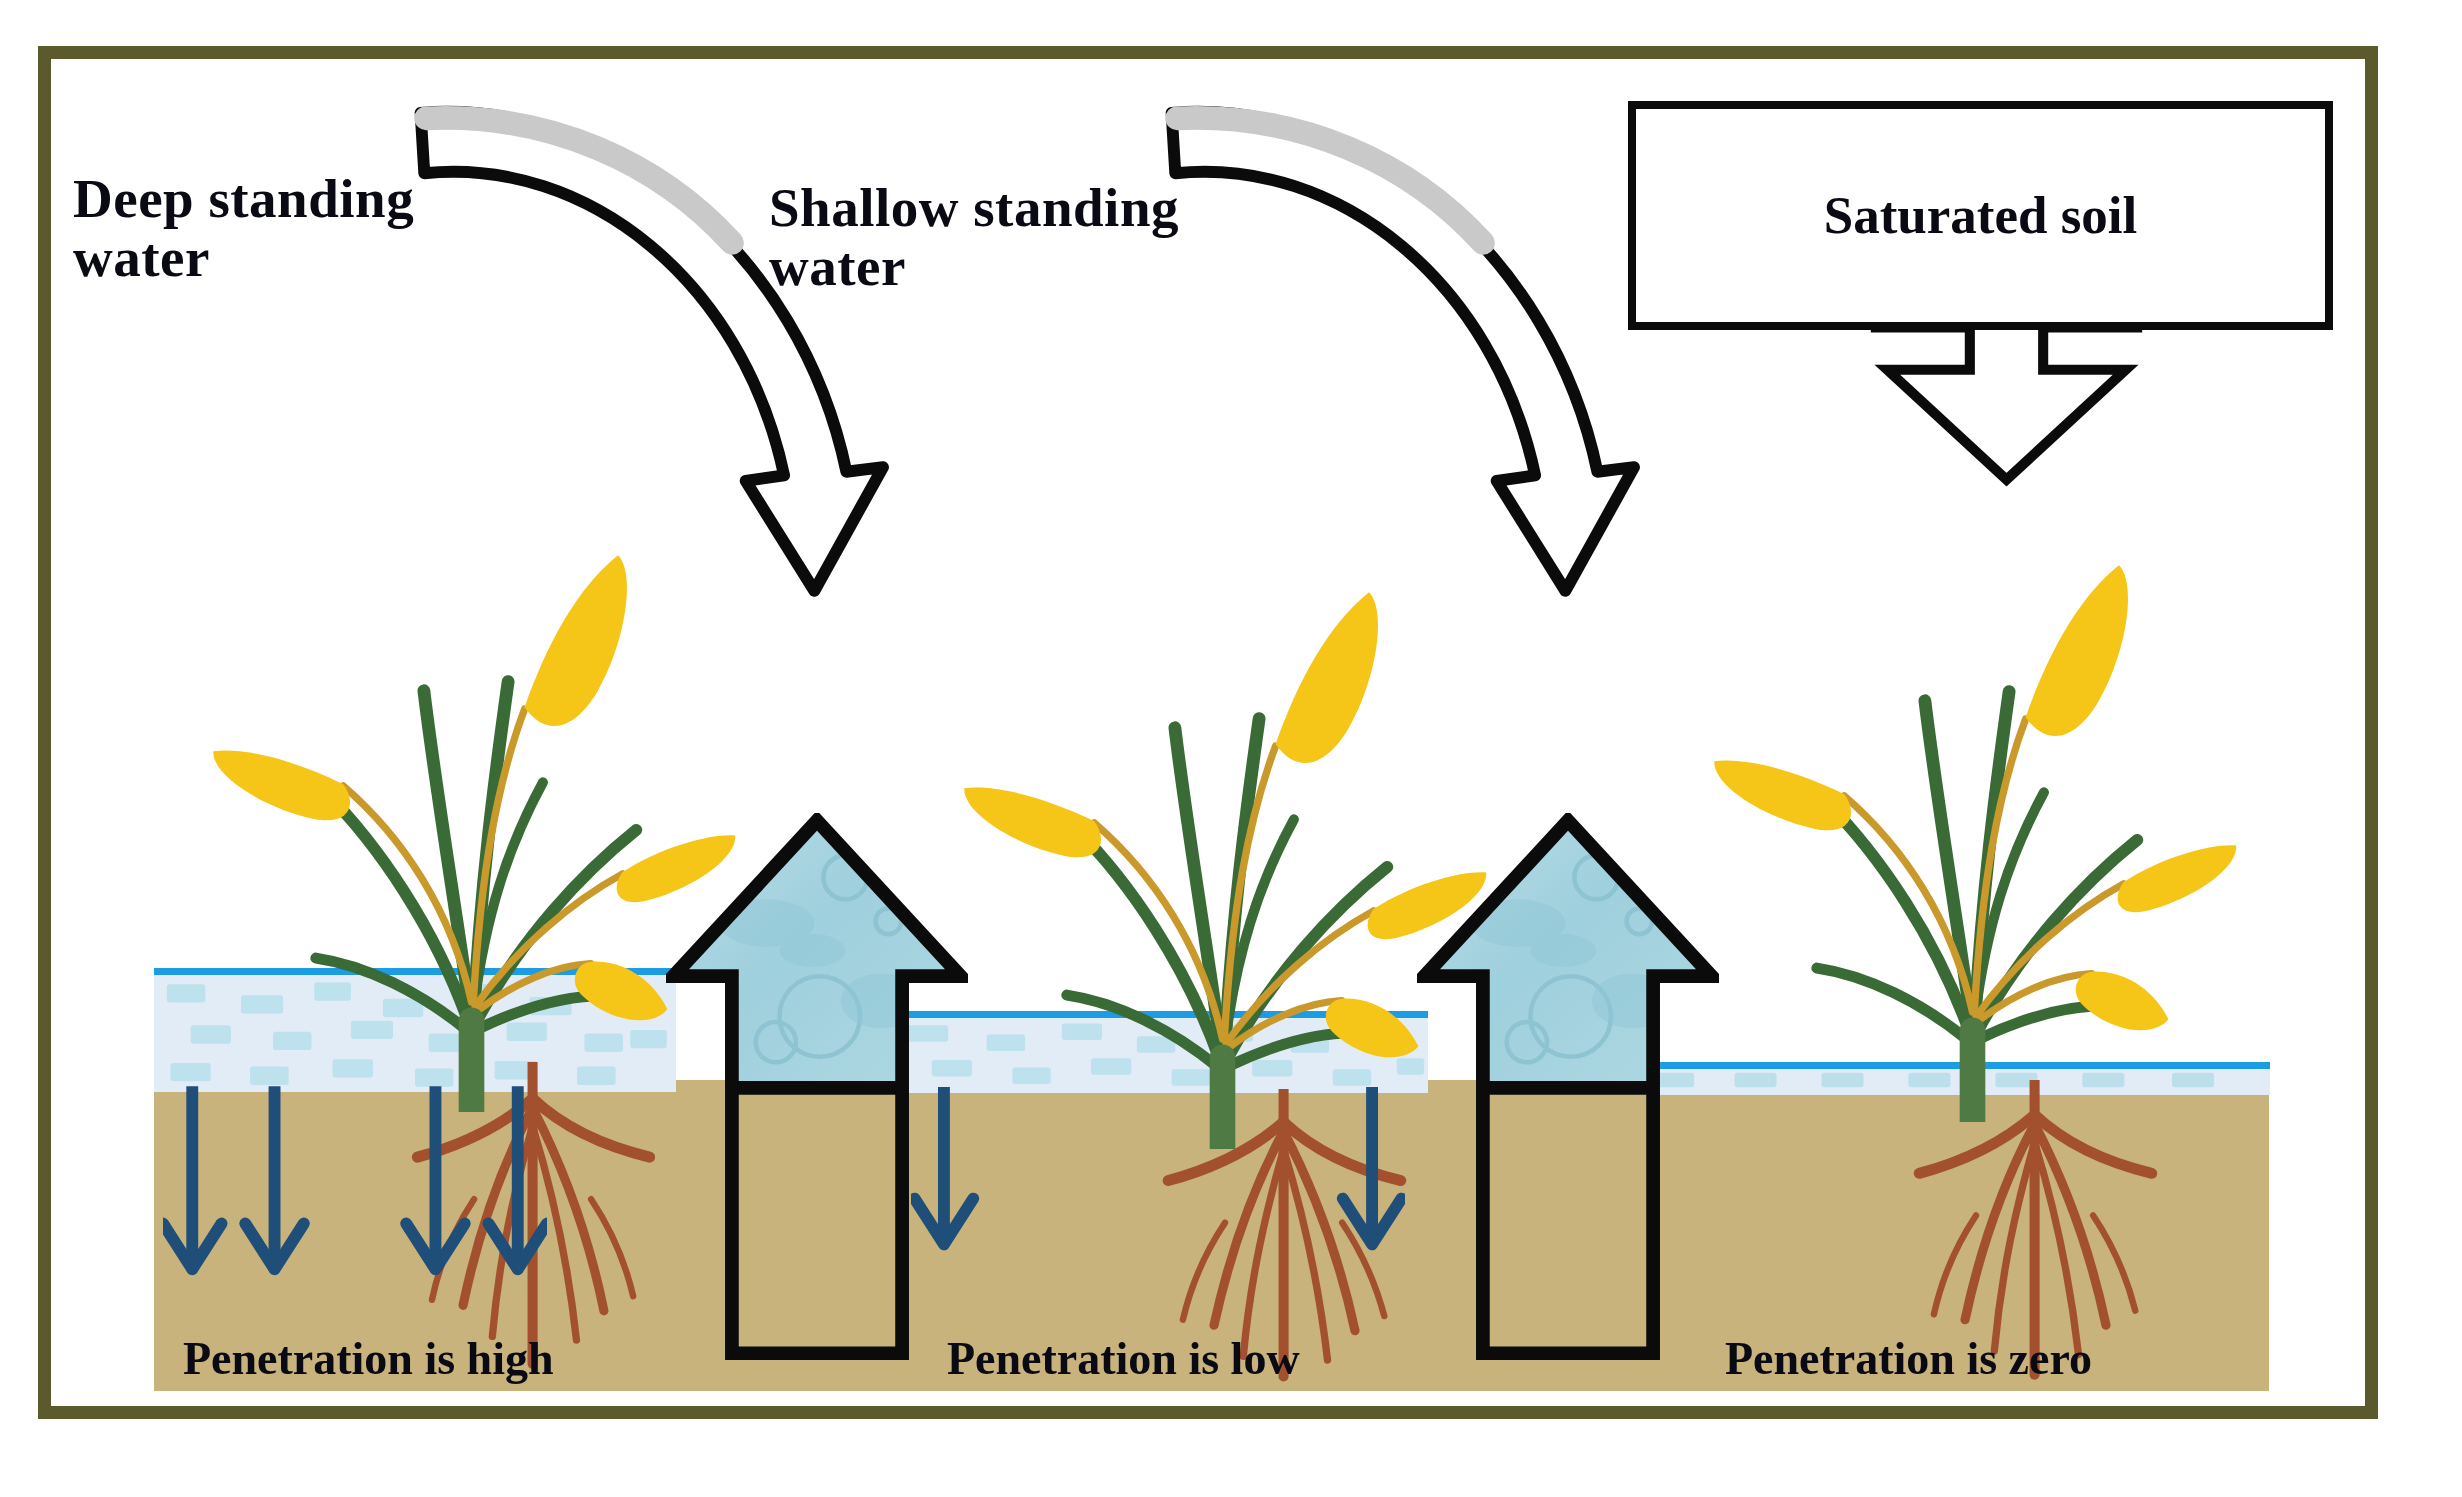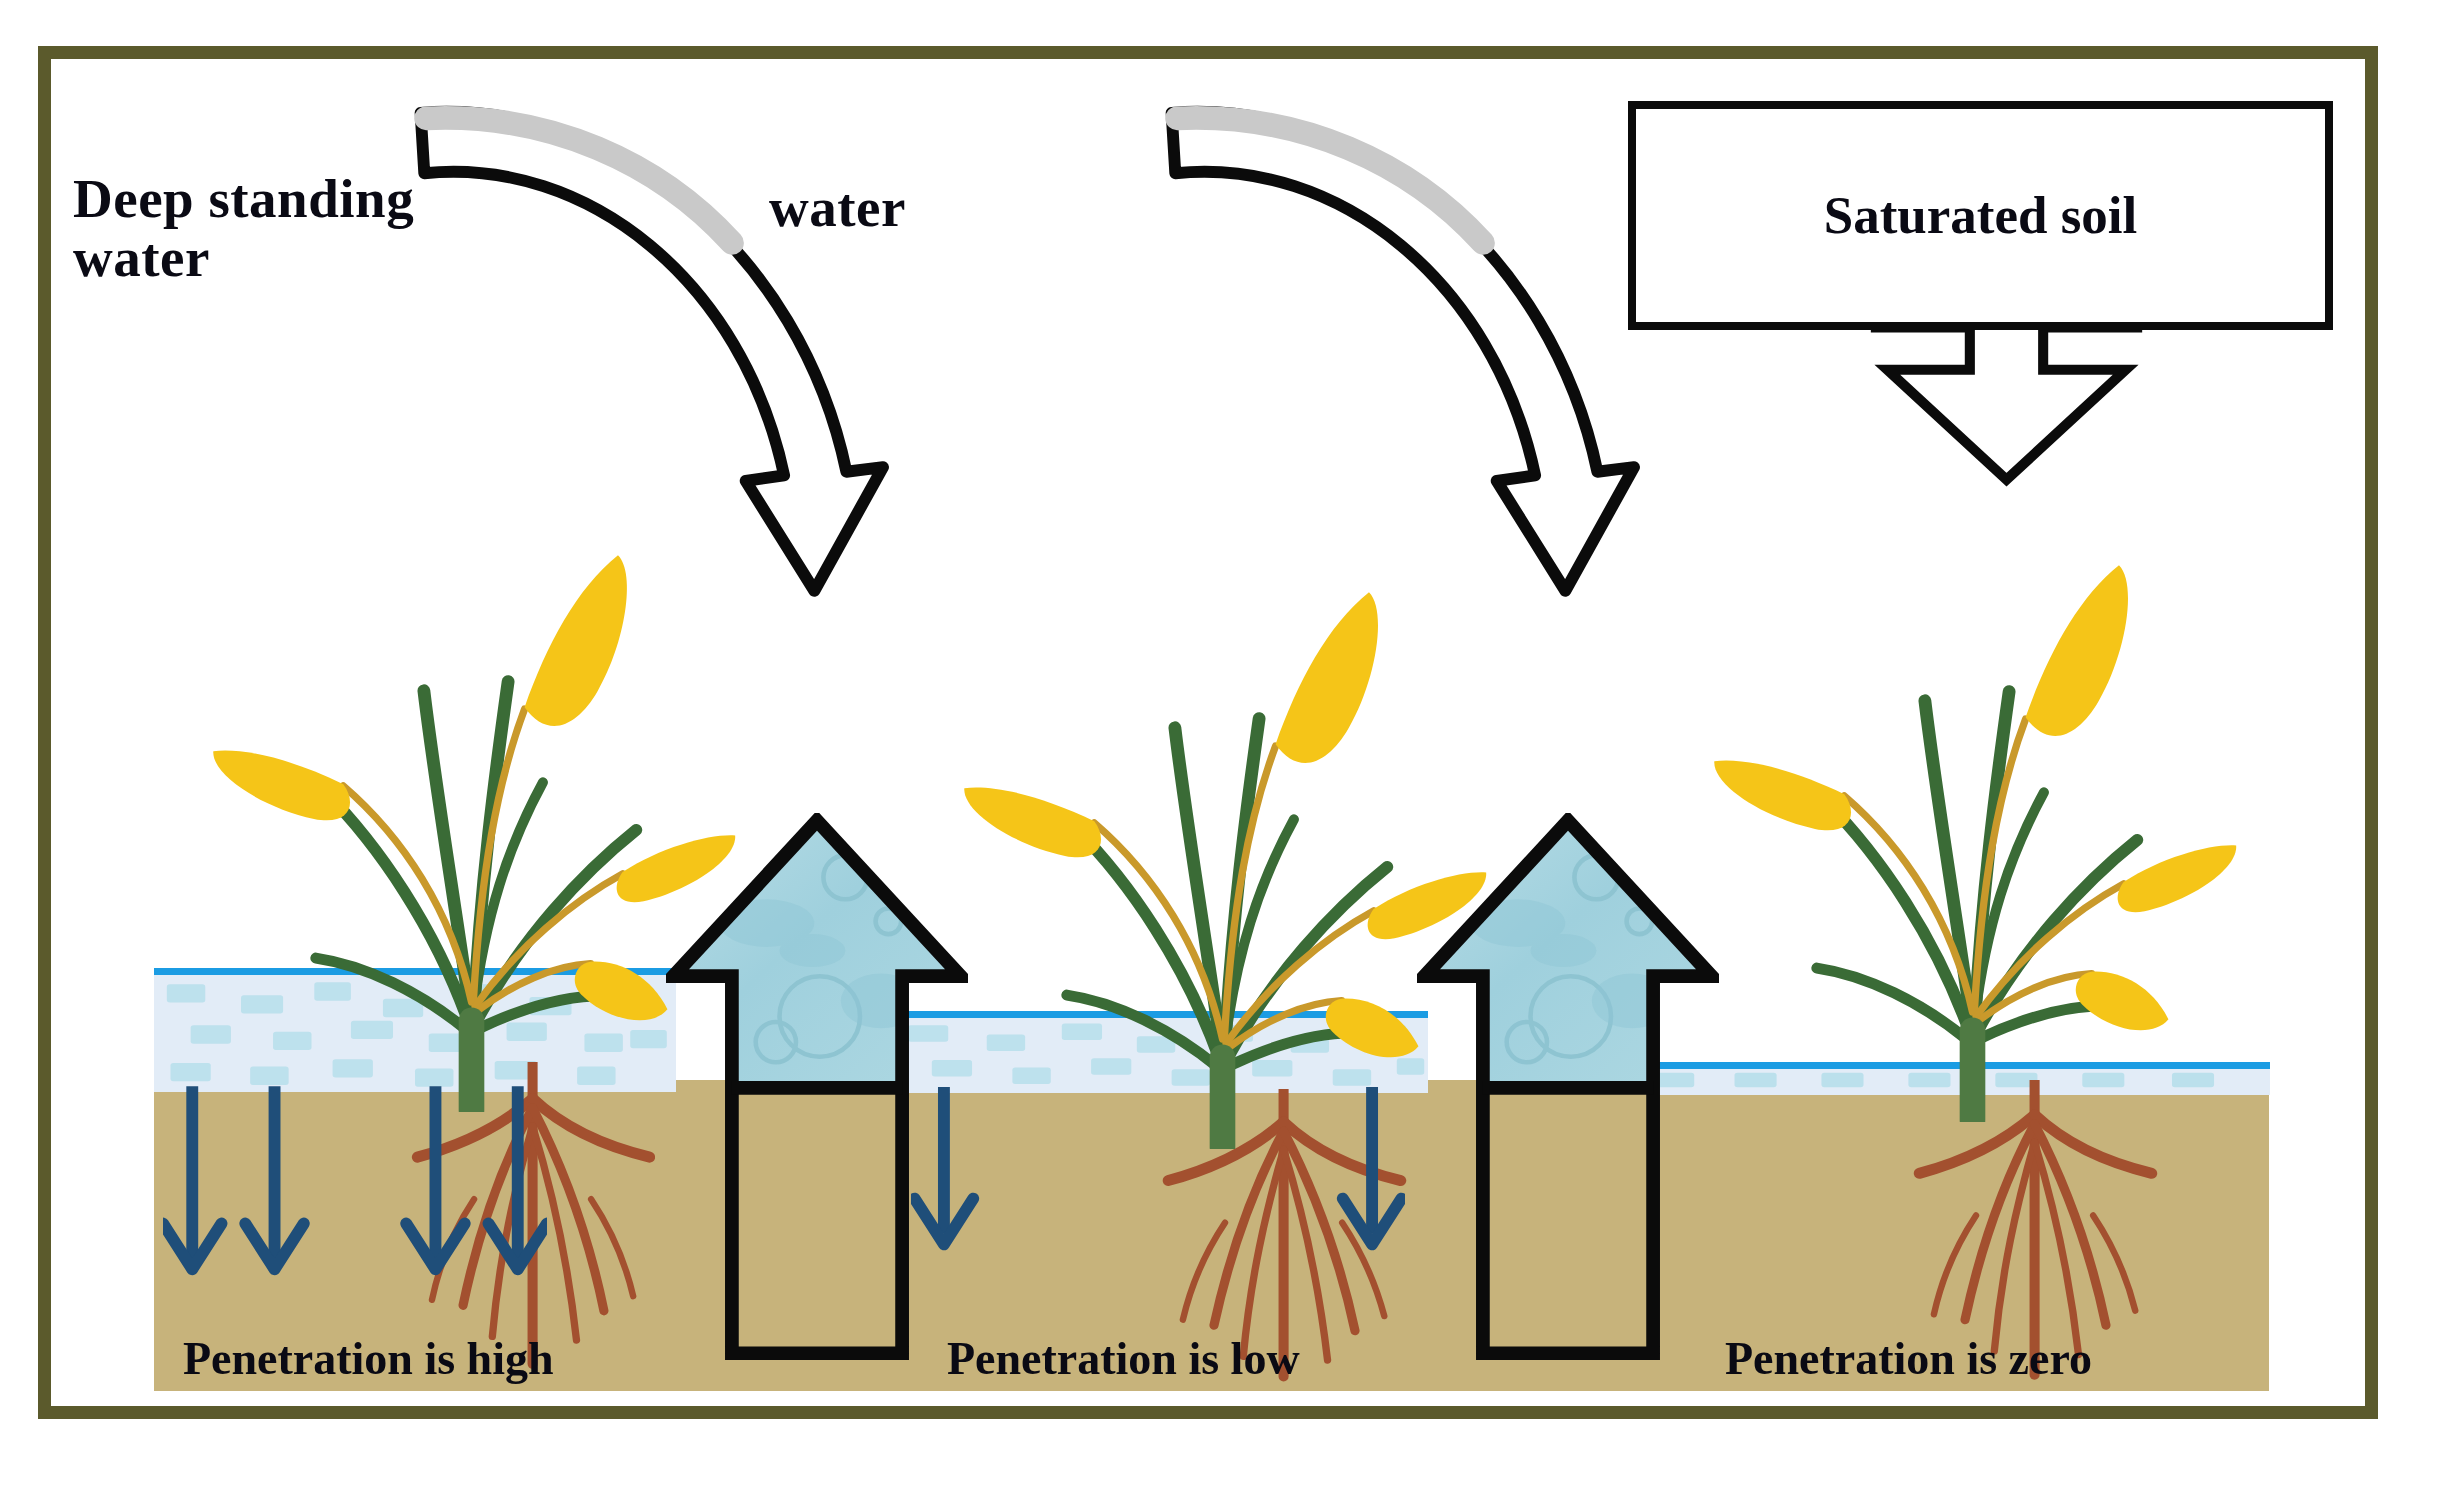--- a/index.html
+++ b/index.html
@@ -360,20 +360,21 @@
       <path d="M248 148 C 272 184 286 220 294 252" stroke-width="7"></path>
     </g>
   </svg>
 
   <div class="toplabel" id="label-deep">
     <div>Deep standing</div>
     <div>water</div>
   </div>
 
   <div class="toplabel" id="label-shallow">
+    <div>Shallow standing</div>
     <div>water</div>
   </div>
 
   <div class="bottomlabel" id="pen-high">Penetration is high</div>
   <div class="bottomlabel" id="pen-low">Penetration is low</div>
   <div class="bottomlabel" id="pen-zero">Penetration is zero</div>
 
 </div>
 
 

